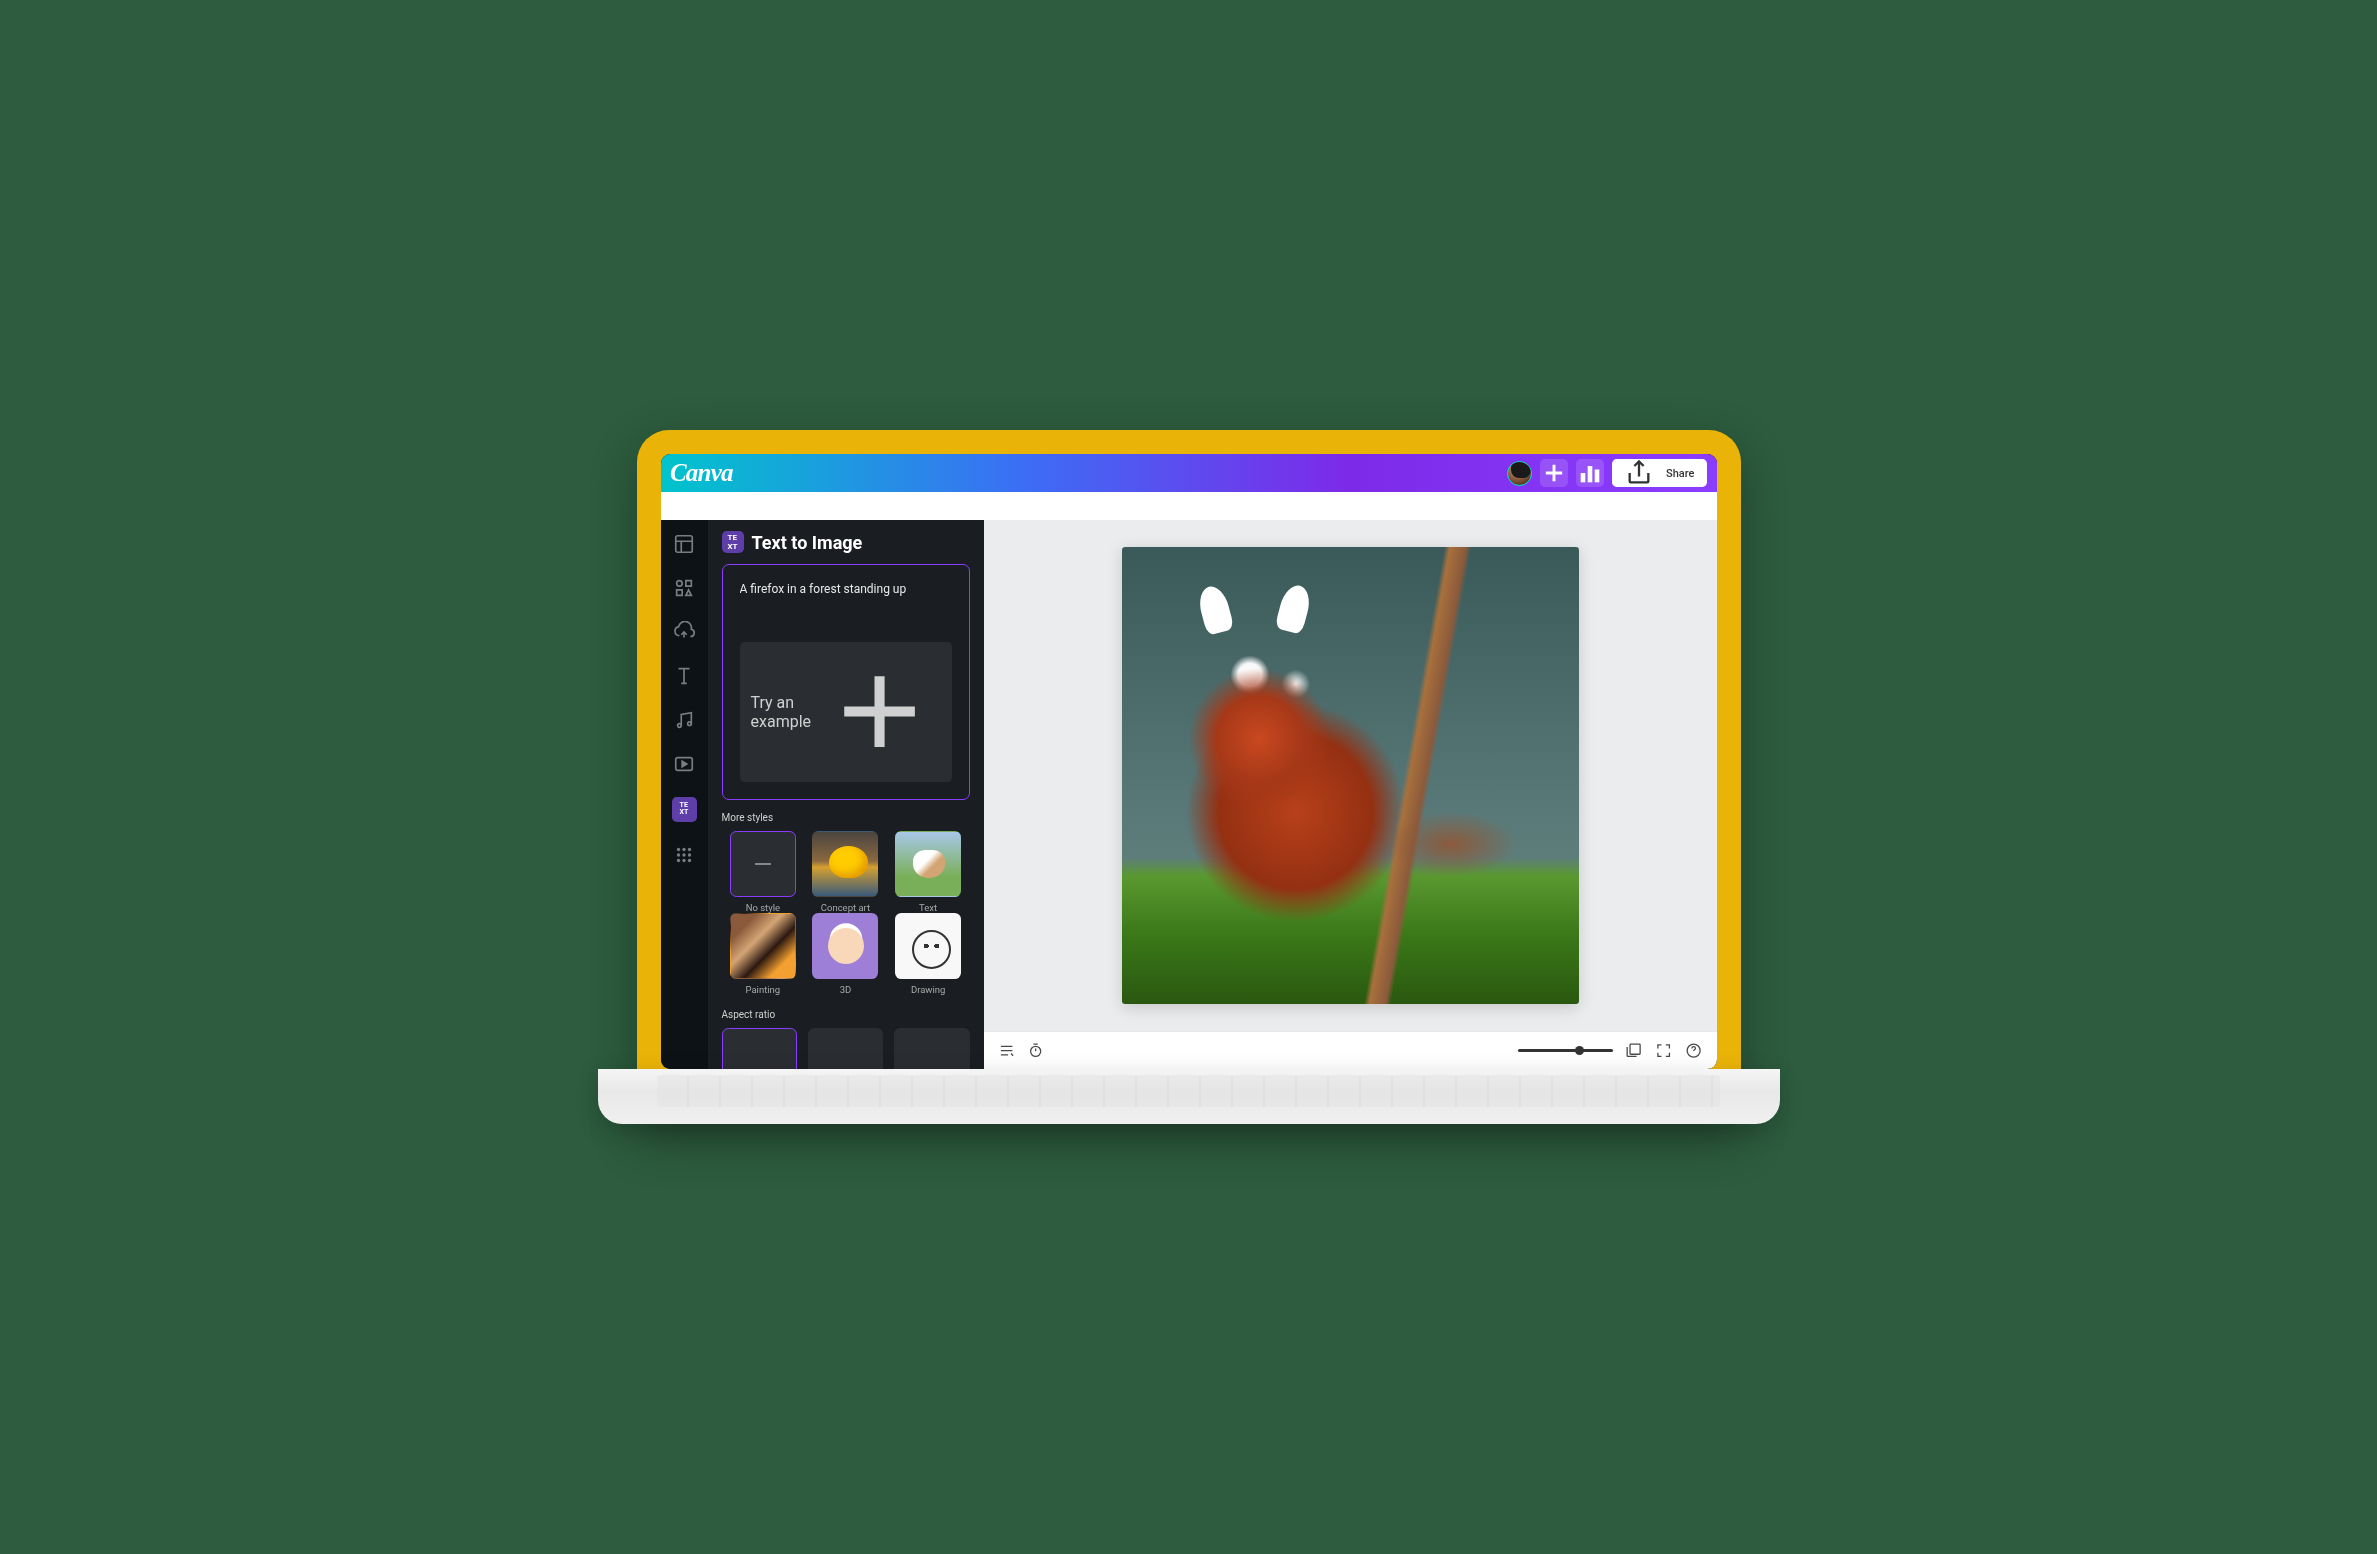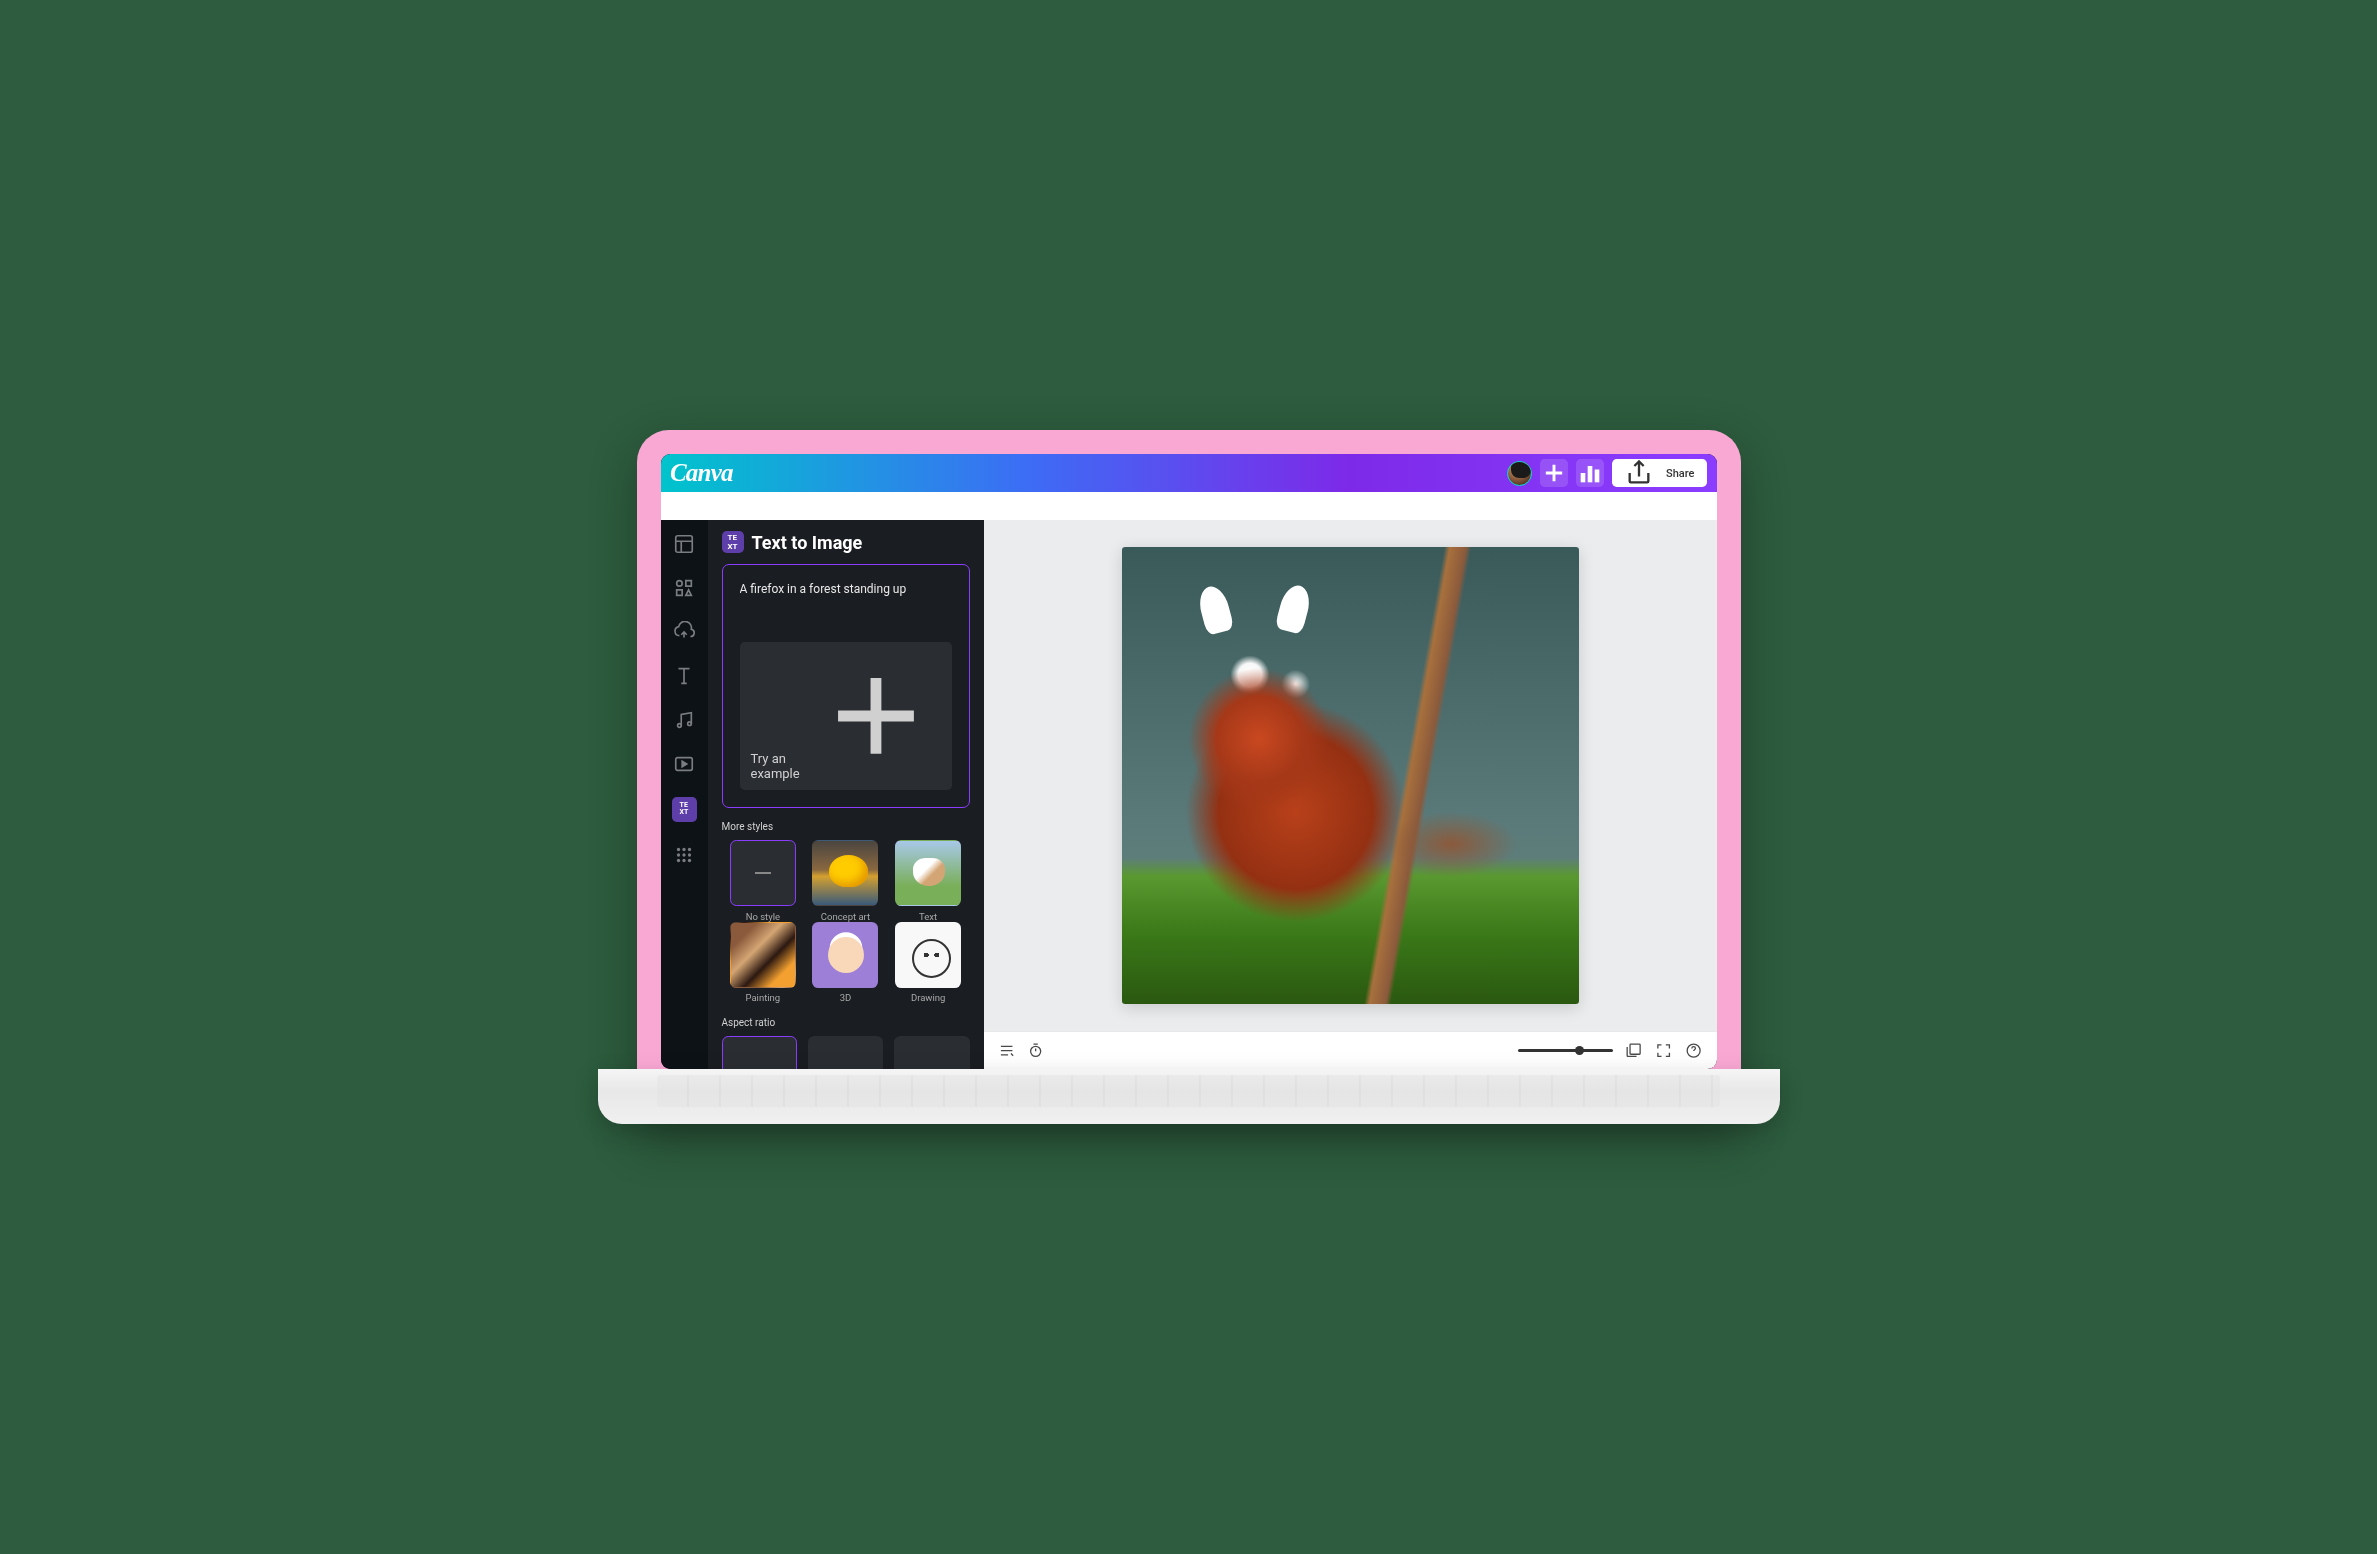--- a/index.html
+++ b/index.html
@@ -1,37 +1,37 @@
 <!DOCTYPE html>
 <html style="font-size:12.6px"><head>
 <meta charset="utf-8">
 <style>
 *{box-sizing:border-box;margin:0;padding:0;font-family:-apple-system,BlinkMacSystemFont,"Segoe UI",Roboto,sans-serif}
 body{background:#2d5c3e;display:flex;align-items:center;justify-content:center;min-height:100vh;padding:16px}
-.laptop{background:#f9a8d4;border-radius:32px 32px 0 0;padding:24px 24px 0;width:1104px;box-shadow:0 16px 47px rgba(0,0,0,.3)}
+.laptop{background:#eab308;border-radius:32px 32px 0 0;padding:24px 24px 0;width:1104px;box-shadow:0 16px 47px rgba(0,0,0,.3)}
 .screen{background:#000;border-radius:9.5px;overflow:hidden;height:615px;display:flex;flex-direction:column}
 .topbar{height:38px;background:linear-gradient(90deg,#00c4cc 0%,#3d6cf5 35%,#7d2ae8 65%,#8b3dff 100%);display:flex;align-items:center;padding:0 9.5px;gap:6.3px}
 .logo{color:#fff;font-size:25px;font-weight:700;font-style:italic;font-family:Georgia,serif;letter-spacing:-0.8px}
 .topbar-right{margin-left:auto;display:flex;align-items:center;gap:8px}
 .avatar{width:25px;height:25px;border-radius:50%;background:radial-gradient(circle at 40% 30%,#d4a574 0%,#8b5a3c 50%,#2c1810 100%);border:1.6px solid #00e5cc;position:relative;overflow:hidden}
 .avatar::after{content:"";position:absolute;top:-4px;left:2.4px;width:20.5px;height:20.5px;background:#1a1a1a;border-radius:50% 50% 40% 40%}
 .tb-btn{width:28px;height:28px;border-radius:4.7px;display:flex;align-items:center;justify-content:center;color:#fff;background:rgba(255,255,255,.15);cursor:pointer}
 .share-btn{background:#fff;color:#333;padding:0 12.6px;width:auto;height:28px;border-radius:4.7px;display:flex;align-items:center;gap:13px;font-weight:500;font-size:11px}
 .submenu{height:28px;background:#fff}
 .body{flex:1;display:flex;min-height:0}
 .rail{width:47px;background:#0d1216;display:flex;flex-direction:column;align-items:center;padding-top:12.6px;gap:22px}
 .rail-item{width:22px;height:22px;display:flex;align-items:center;justify-content:center;color:#7a7d82;cursor:pointer}
 .rail-item.active{background:#5e3ea8;border-radius:4.7px;color:#fff;width:25px;height:25px}
 .panel{width:276px;background:#1a1d21;color:#fff;padding:11px 14px;overflow-y:auto;display:flex;flex-direction:column}
 .panel-header{display:flex;align-items:center;gap:8px;margin-bottom:11px}
 .panel-icon{width:22px;height:22px;background:#5e3ea8;border-radius:4.7px;display:flex;align-items:center;justify-content:center;font-size:8px;font-weight:700}
 .panel-title{font-size:18px;font-weight:700}
 .prompt-box{border:1.2px solid #8b3dff;border-radius:7px;padding:17px;margin-bottom:12.6px}
 .prompt-text{background:transparent;border:none;color:#e8e8e8;font-size:12px;width:100%;resize:none;min-height:47px;outline:none}
-.example-btn{background:#2a2e33;border-radius:4.7px;padding:9.5px 11px;display:flex;align-items:flex-end;justify-content:space-between;margin-top:9.5px;cursor:pointer;font-size:13px;color:#d0d0d0}
+.example-btn{background:#2a2e33;border-radius:4.7px;padding:9.5px 11px;display:flex;align-items:center;justify-content:space-between;margin-top:9.5px;cursor:pointer;font-size:16px;color:#d0d0d0}
 .section-label{font-size:10px;color:#d0d0d0;margin-bottom:8px}
 .styles-grid{display:grid;grid-template-columns:repeat(3,1fr);margin-bottom:14px}
 .style-item{display:flex;flex-direction:column;align-items:center;gap:4.7px;cursor:pointer}
 .style-thumb{width:66px;height:66px;border-radius:6.3px;background:#2a2e33;border:1.6px solid transparent;display:flex;align-items:center;justify-content:center;overflow:hidden}
 .style-item.selected .style-thumb{border-color:#8b3dff}
 .style-label{font-size:9.5px;color:#a8a8a8}
 .thumb-duck{background:linear-gradient(180deg,#4a4540 0%,#8a6840 45%,#d4a030 55%,#3a5a7a 100%);position:relative}
 .thumb-duck::after{content:"";position:absolute;width:39px;height:32px;background:#ffcc00;border-radius:50% 50% 45% 45%;top:14px;left:16px;box-shadow:inset -4px -4px 8px rgba(200,100,0,.5)}
 .thumb-dog{background:linear-gradient(180deg,#a8c8e8 0%,#7aaf5a 70%);position:relative}
 .thumb-dog::after{content:"";position:absolute;width:32px;height:28px;background:linear-gradient(135deg,#fff 40%,#d4a574 60%);border-radius:40% 40% 50% 50%;top:17.3px;left:17.3px}

